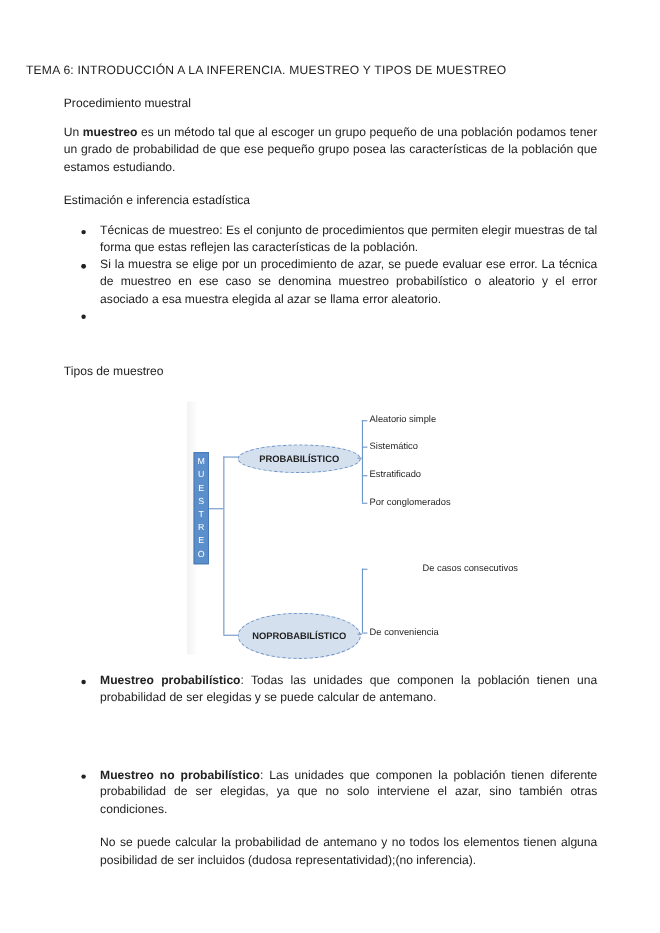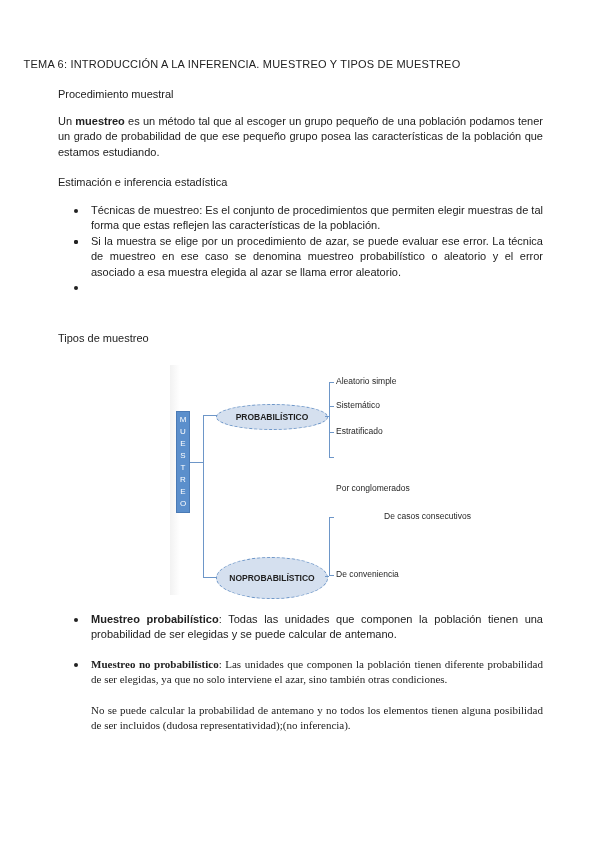--- a/index.html
+++ b/index.html
@@ -85,40 +85,40 @@
     </div>
     <div class="line" style="left:155px; top:51px; width:4px; height:1px;"></div>
     <div class="line" style="left:159px; top:17px; width:1px; height:75px;"></div>
     <div class="line" style="left:159px; top:17px; width:5px; height:1px;"></div>
     <div class="line" style="left:159px; top:41px; width:5px; height:1px;"></div>
     <div class="line" style="left:159px; top:67px; width:5px; height:1px;"></div>
     <div class="line" style="left:159px; top:92px; width:5px; height:1px;"></div>
     <div class="leaf" style="left:166px; top:11px;">Aleatorio simple</div>
     <div class="leaf" style="left:166px; top:35px;">Sistemático</div>
     <div class="leaf" style="left:166px; top:61px;">Estratificado</div>
-    <div class="leaf" style="left:166px; top:86px;margin-top:32px;">Por conglomerados</div>
+    <div class="leaf" style="left:166px; top:86px;">Por conglomerados</div>
 
     <div class="ellipse" style="left:46px; top:192px; width:110px; height:40px; ">
       <span>NO</span>
       <span>PROBABILÍSTICO</span>
     </div>
     <div class="line" style="left:155px; top:211px; width:4px; height:1px;"></div>
     <div class="line" style="left:159px; top:152px; width:1px; height:58px;"></div>
     <div class="line" style="left:159px; top:152px; width:5px; height:1px;"></div>
     <div class="line" style="left:159px; top:210px; width:5px; height:1px;"></div>
     <div class="leaf" style="left:166px; top:146px;padding-left:48px;">De casos consecutivos</div>
     <div class="leaf" style="left:166px; top:204px;">De conveniencia</div>
   </div>
 
   <div class="block" style="top:612px;">
     <div class="item">
       <span class="dot"></span><b>Muestreo probabilístico</b><span>: Todas las unidades que componen la población tienen una probabilidad de ser elegidas y se puede calcular de antemano.</span>
     </div>
   </div>
 
-  <div class="block" style="top:657px;font-family:Liberation Serif, serif;">
+  <div class="block" style="top:698px;">
     <div class="item">
       <span class="dot"></span><b>Muestreo no probabilístico</b><span>: Las unidades que componen la población tienen diferente probabilidad de ser elegidas, ya que no solo interviene el azar, sino también otras condiciones.</span>
     </div>
     <div class="sub">No se puede calcular la probabilidad de antemano y no todos los elementos tienen alguna posibilidad de ser incluidos (dudosa representatividad);(no inferencia).</div>
   </div>
 
 </div>
 
 </body></html>

